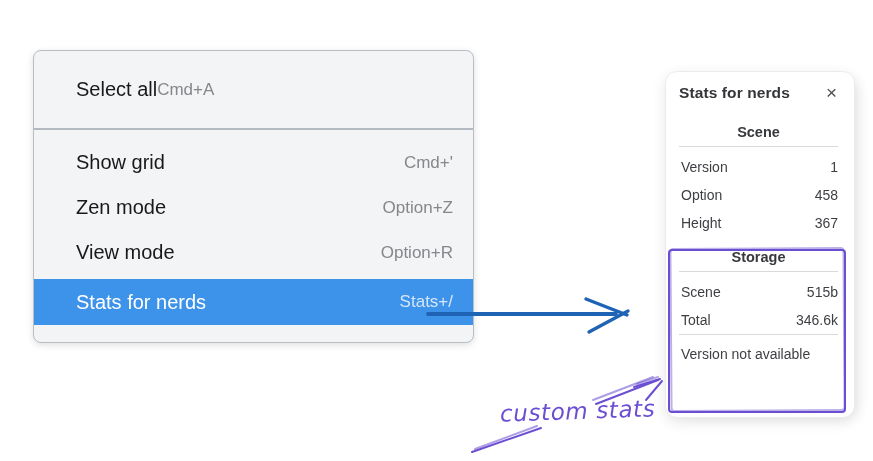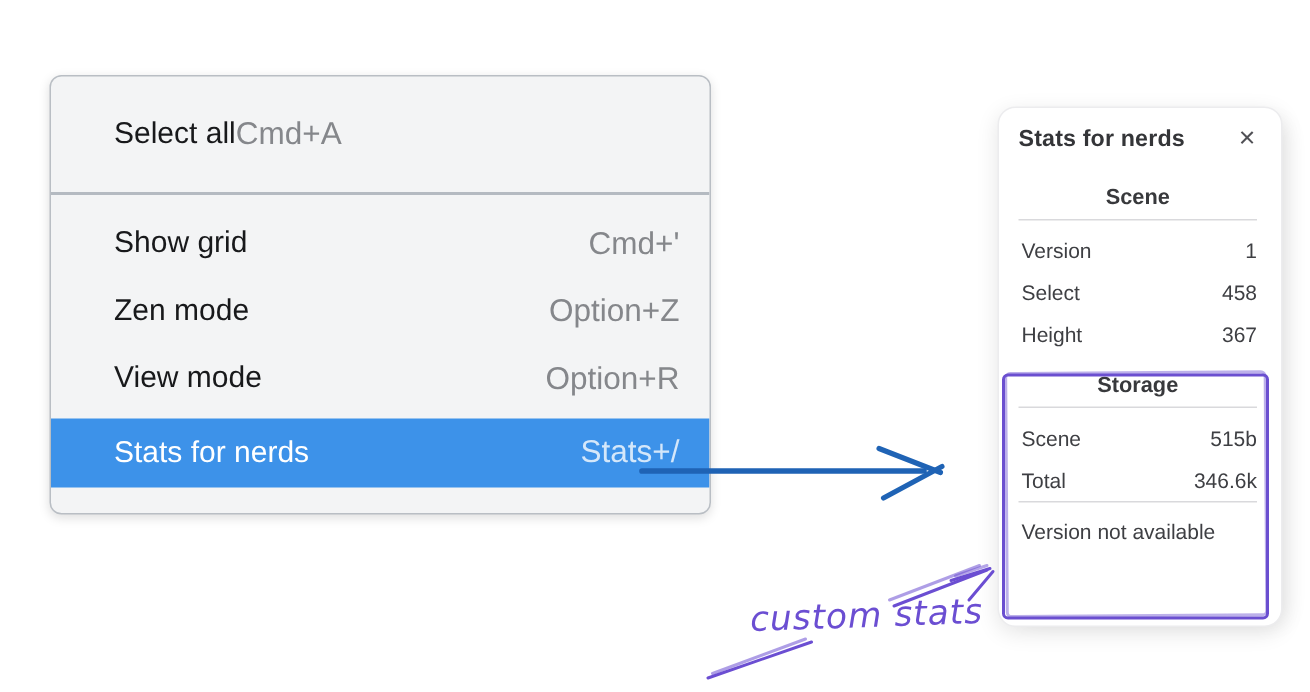--- a/index.html
+++ b/index.html
@@ -24,21 +24,21 @@
   .menu-section-top { height: 77px; display: flex; align-items: center; }
   .menu-divider { height: 2px; background: #b4bac1; }
   .menu-section-main { padding: 10px 0 10px; }
   .menu-item {
     height: 45px; display: flex; align-items: center;
     padding: 0 20px 0 42px;
     font-size: 20px;
     cursor: default;
   }
   .menu-item .mi-label { color: #18191b; }
-  .menu-item .mi-shortcut { margin-left: auto; color: #85878b; font-size: 21px; }
+  .menu-item .mi-shortcut { margin-left: auto; color: #85878b; font-size: 17px; }
   .menu-item.selected { height: 46px; margin-top: 4px; }
   .menu-item.selected .mi-label { color: #ffffff; }
   .menu-item.selected .mi-shortcut { color: rgba(255,255,255,0.78); }
 
   
   .stats-panel {
     position: absolute; left: 665px; top: 71px;
     width: 190px; height: 347px;
     background: #ffffff;
     border: 1px solid #ececee;
@@ -116,21 +116,21 @@
     <span class="sp-close">×</span>
   </div>
 
   <div class="sp-section-header first">Scene</div>
   <hr class="sp-divider">
   <div class="stat-row">
     <span class="stat-label">Version</span>
     <span class="stat-value">1</span>
   </div>
   <div class="stat-row">
-    <span class="stat-label">Select</span>
+    <span class="stat-label">Option</span>
     <span class="stat-value">458</span>
   </div>
   <div class="stat-row">
     <span class="stat-label">Height</span>
     <span class="stat-value">367</span>
   </div>
 
   <div class="sp-section-header">Storage</div>
   <hr class="sp-divider">
   <div class="stat-row">

